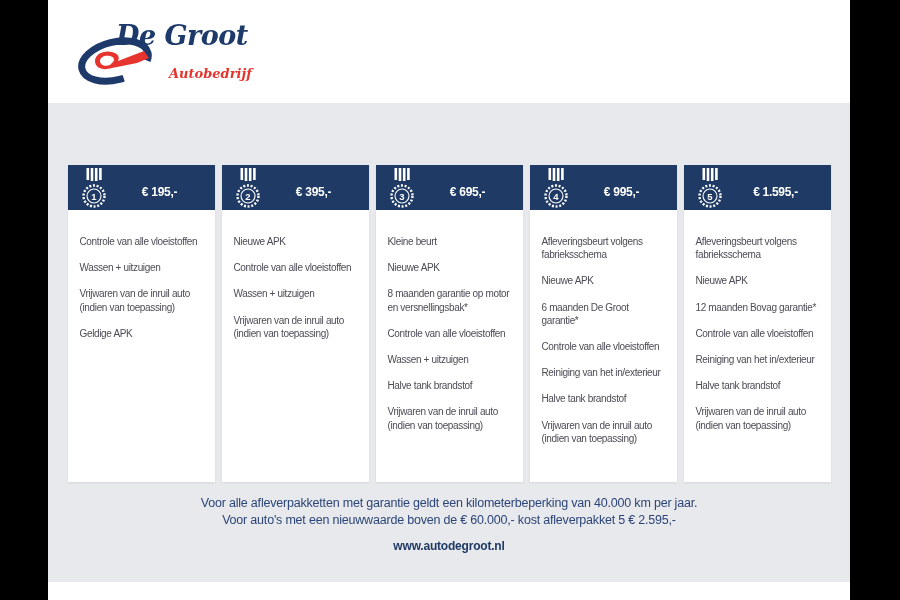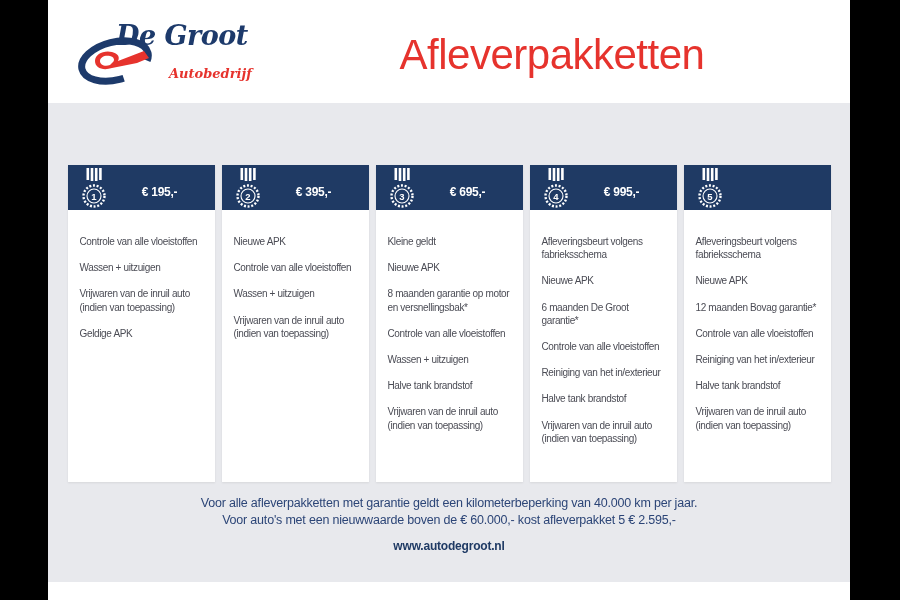--- a/index.html
+++ b/index.html
@@ -135,23 +135,20 @@
   <div class="top-header">
     <div class="logo-wrap">
       <svg class="logo-mark" width="86" height="52" viewBox="0 0 86 52">
         <ellipse cx="41" cy="27" rx="34" ry="19" fill="none" stroke="#1d3a6b" stroke-width="7" stroke-dasharray="138 30" stroke-dashoffset="-38" transform="rotate(-14 41 27)"></ellipse>
         <path d="M38 34 c-9 3 -17 0 -17 -7 c0 -7 9 -11 17 -9 c6 1.5 8 5 6 9 l26 -10 l5 7 l-12 5 z" fill="#e6332d"></path>
         <path d="M36 31 c-5 2 -10 0 -10 -4 c0 -4 5 -6 10 -5 c4 1 5 4 3 6 z" fill="#ffffff"></path>
       </svg>
       <div class="logo-name">De Groot</div>
       <div class="logo-sub">Autobedrijf</div>
     </div>
-    <div class="title-zone">
-      <div class="page-title">Afleverpakketten</div>
-    </div>
   </div>
 
   <div class="gray-band">
     <div class="cards-row" id="cards-row">
   <div class="card">
     <div class="card-header">
       <svg class="medal" width="34" height="42" viewBox="0 0 34 42">
         <g fill="#ffffff">
           <rect x="9.5" y="0" width="2.6" height="12"></rect>
           <rect x="13.7" y="0" width="2.6" height="13"></rect>
@@ -204,21 +201,21 @@
           <rect x="17.9" y="0" width="2.6" height="13"></rect>
           <rect x="22.1" y="0" width="2.6" height="12"></rect>
         </g>
         <circle cx="17" cy="28" r="10.5" fill="none" stroke="#ffffff" stroke-width="2.4" stroke-dasharray="2 1.7"></circle>
         <circle cx="17" cy="28" r="7" fill="none" stroke="#ffffff" stroke-width="1.1"></circle>
         <text class="medal-num" x="17" y="31.6" text-anchor="middle" font-size="9.5" font-weight="bold" fill="#ffffff" font-family="Liberation Sans, sans-serif">3</text>
       </svg>
       <span class="price">€ 695,-</span>
     </div>
     <ul class="card-body">
-            <li>Kleine geldt</li>
+            <li>Kleine beurt</li>
             <li>Nieuwe APK</li>
             <li>8 maanden garantie op motor en versnellingsbak*</li>
             <li>Controle van alle vloeistoffen</li>
             <li>Wassen + uitzuigen</li>
             <li>Halve tank brandstof</li>
             <li>Vrijwaren van de inruil auto (indien van toepassing)</li>
           </ul>
   </div>
 
   <div class="card">
@@ -253,20 +250,21 @@
         <g fill="#ffffff">
           <rect x="9.5" y="0" width="2.6" height="12"></rect>
           <rect x="13.7" y="0" width="2.6" height="13"></rect>
           <rect x="17.9" y="0" width="2.6" height="13"></rect>
           <rect x="22.1" y="0" width="2.6" height="12"></rect>
         </g>
         <circle cx="17" cy="28" r="10.5" fill="none" stroke="#ffffff" stroke-width="2.4" stroke-dasharray="2 1.7"></circle>
         <circle cx="17" cy="28" r="7" fill="none" stroke="#ffffff" stroke-width="1.1"></circle>
         <text class="medal-num" x="17" y="31.6" text-anchor="middle" font-size="9.5" font-weight="bold" fill="#ffffff" font-family="Liberation Sans, sans-serif">5</text>
       </svg>
+      <span class="price">€ 1.595,-</span>
     </div>
     <ul class="card-body">
             <li>Afleveringsbeurt volgens fabrieksschema</li>
             <li>Nieuwe APK</li>
             <li>12 maanden Bovag garantie*</li>
             <li>Controle van alle vloeistoffen</li>
             <li>Reiniging van het in/exterieur</li>
             <li>Halve tank brandstof</li>
             <li>Vrijwaren van de inruil auto (indien van toepassing)</li>
           </ul>

